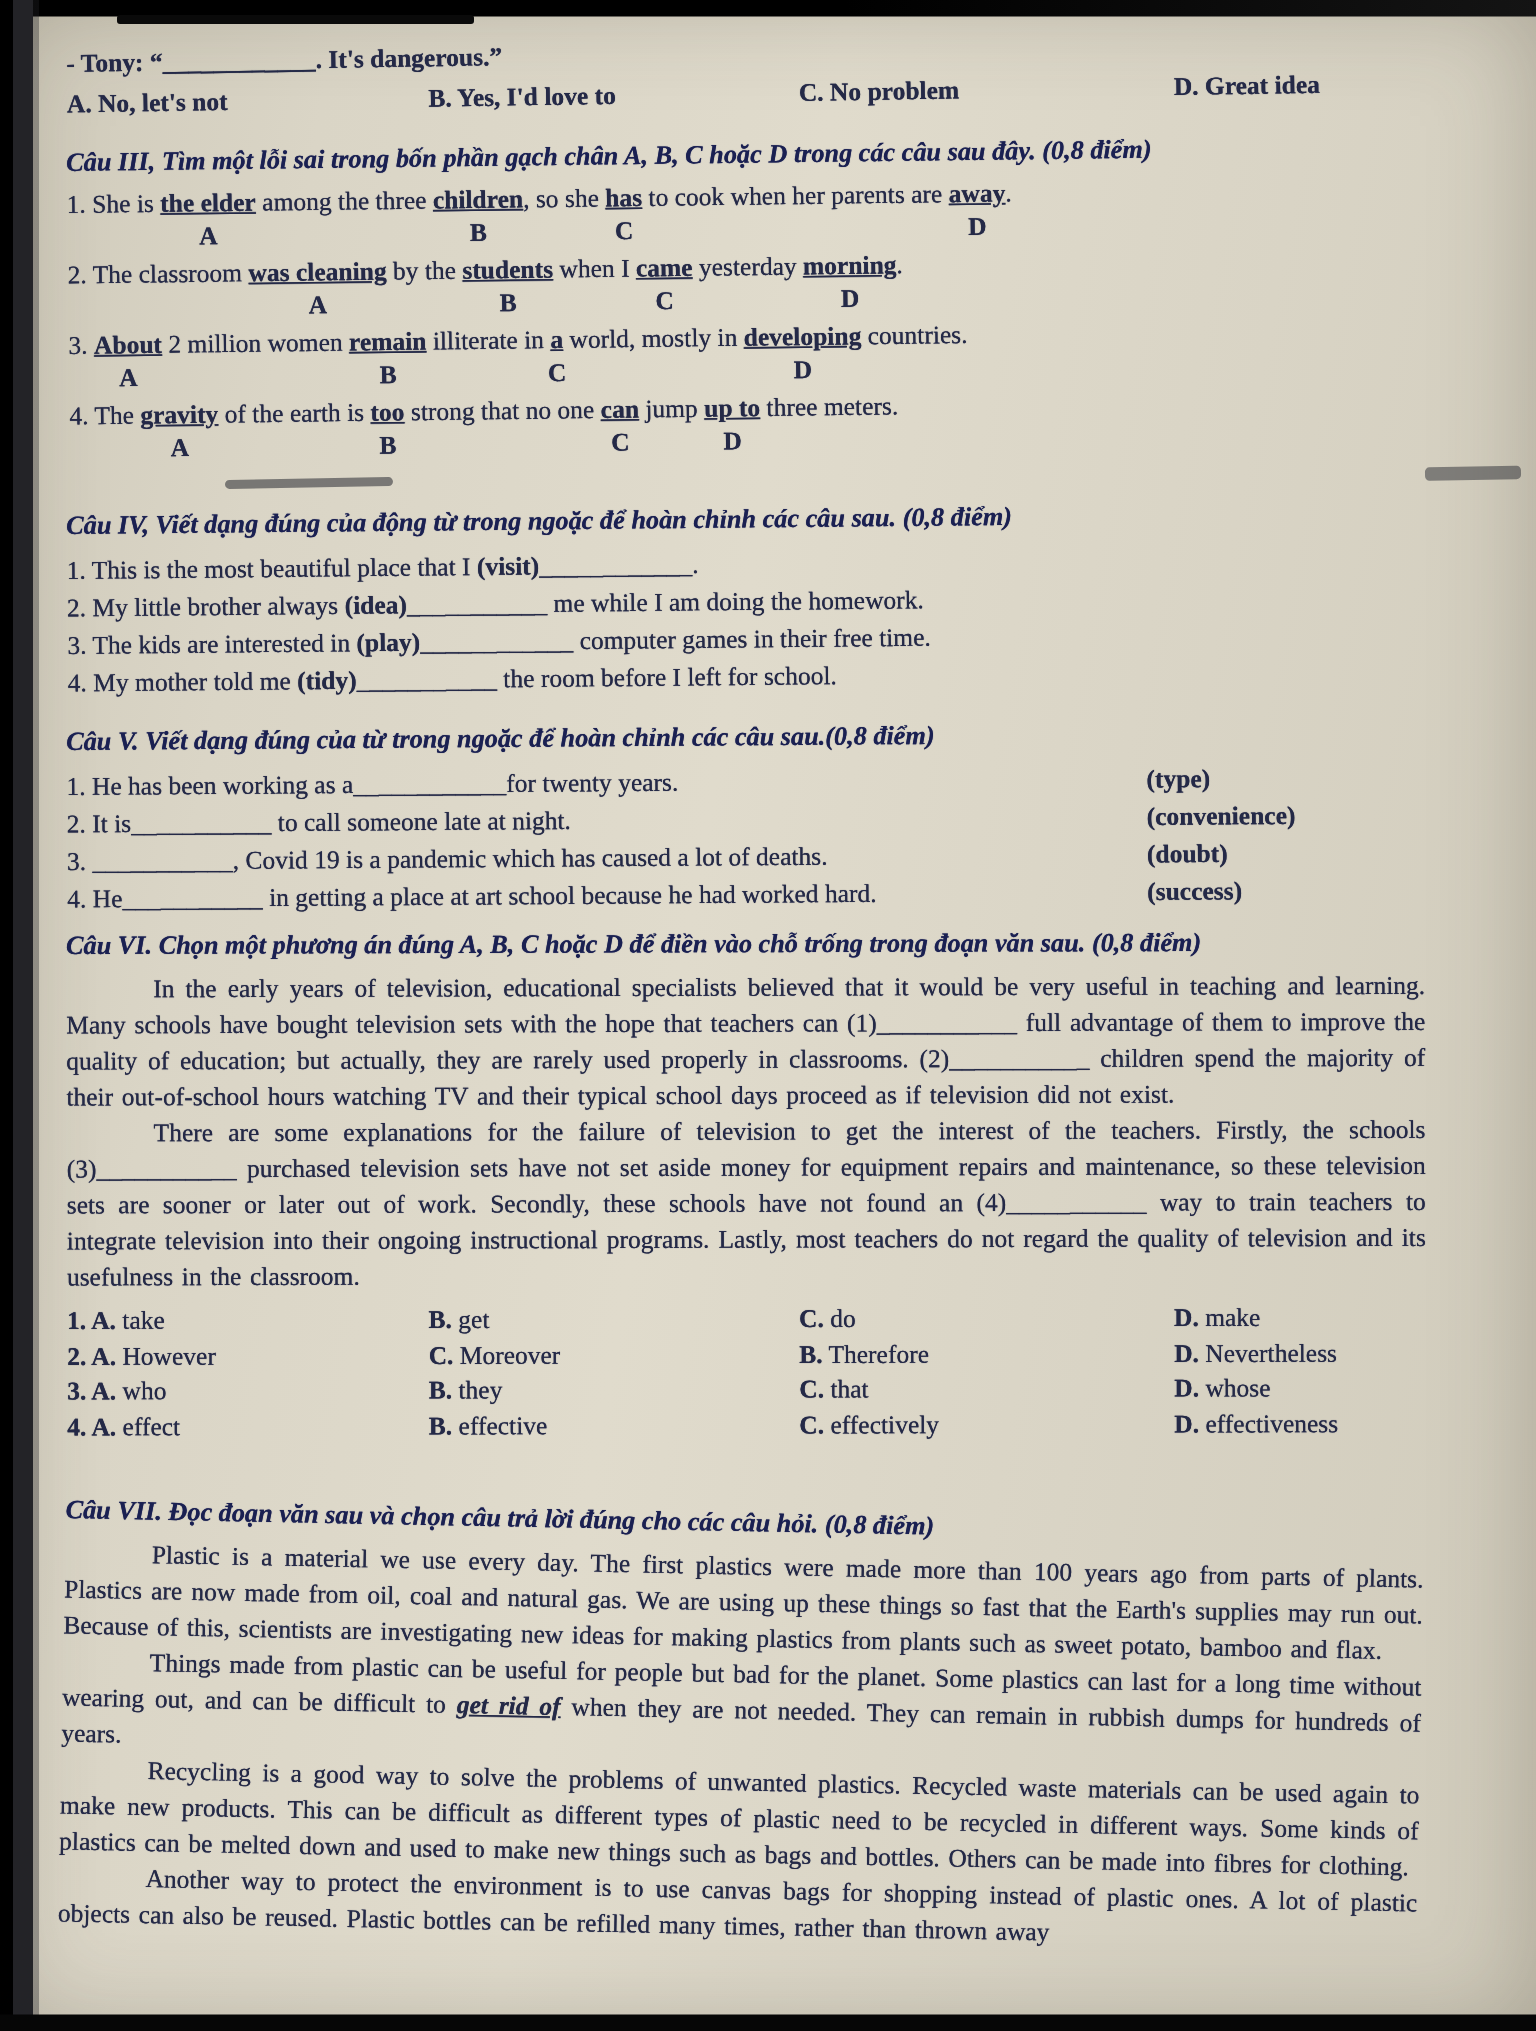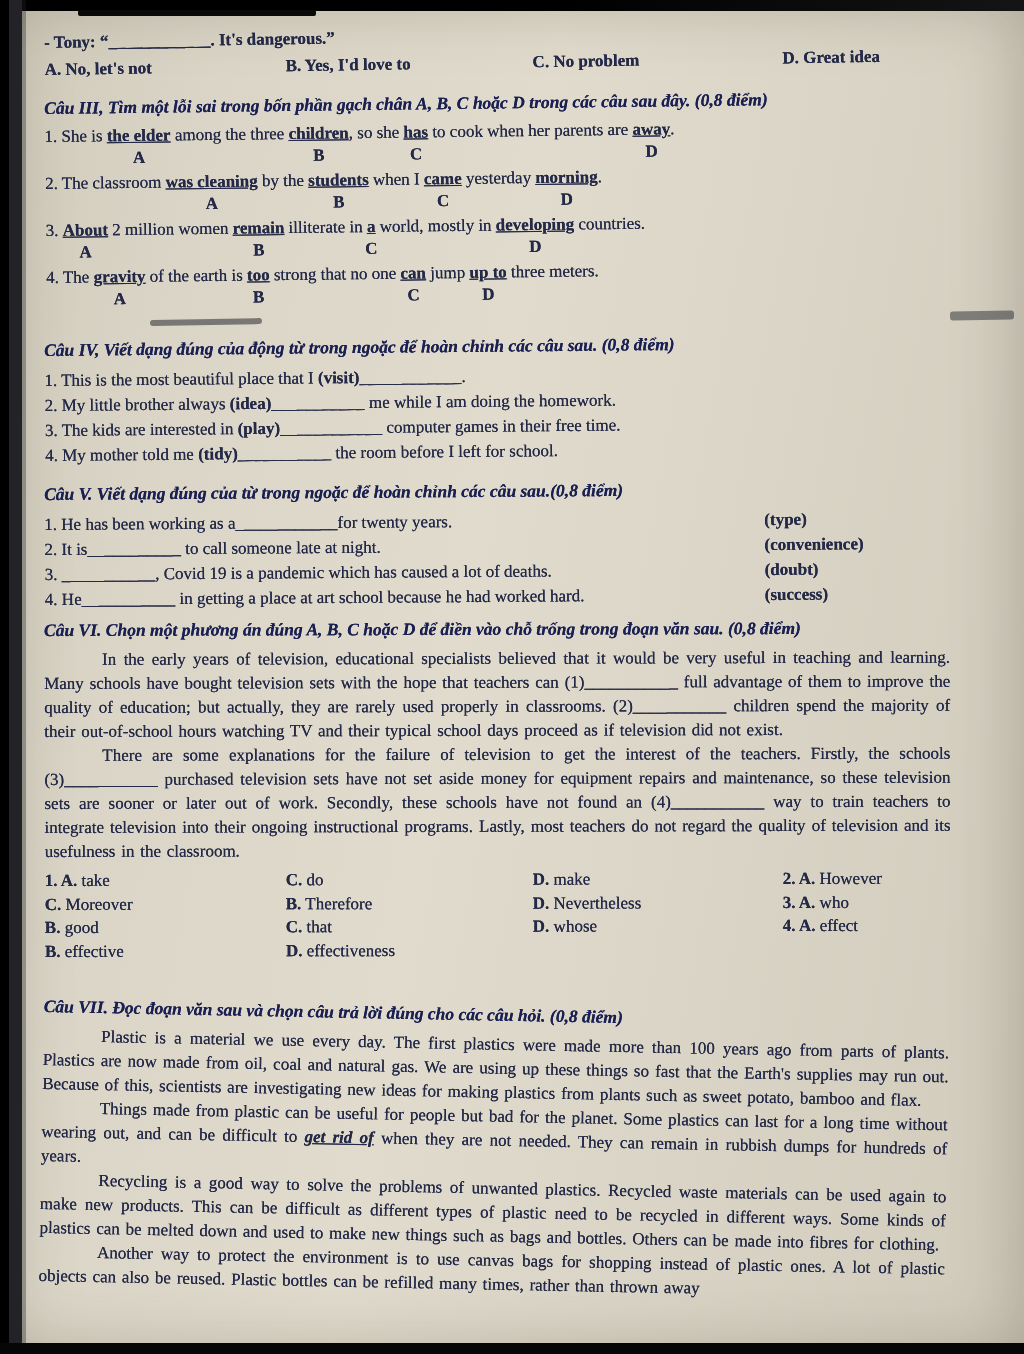--- a/index.html
+++ b/index.html
@@ -110,32 +110,34 @@
       <span class="hint">(success)</span>
     </div>
   </div>
 
   <div class="sec" id="sec-cau6">
     <div class="sec-header">Câu VI. Chọn một phương án đúng A, B, C hoặc D để điền vào chỗ trống trong đoạn văn sau. (0,8 điểm)</div>
     <div class="para">In the early years of television, educational specialists believed that it would be very useful in teaching and learning. Many schools have bought television sets with the hope that teachers can (1)___________ full advantage of them to improve the quality of education; but actually, they are rarely used properly in classrooms. (2)___________ children spend the majority of their out-of-school hours watching TV and their typical school days proceed as if television did not exist.</div>
     <div class="para">There are some explanations for the failure of television to get the interest of the teachers. Firstly, the schools (3)___________ purchased television sets have not set aside money for equipment repairs and maintenance, so these television sets are sooner or later out of work. Secondly, these schools have not found an (4)___________ way to train teachers to integrate television into their ongoing instructional programs. Lastly, most teachers do not regard the quality of television and its usefulness in the classroom.</div>
     <div class="opts-grid cloze-opts">
       <span><b class="opt-k">1. A.</b> <span>take</span></span>
+      <span><b class="opt-k">B.</b> <span>get</span></span>
       <span><b class="opt-k">C.</b> <span>do</span></span>
       <span><b class="opt-k">D.</b> <span>make</span></span>
       <span><b class="opt-k">2. A.</b> <span>However</span></span>
       <span><b class="opt-k">C.</b> <span>Moreover</span></span>
       <span><b class="opt-k">B.</b> <span>Therefore</span></span>
       <span><b class="opt-k">D.</b> <span>Nevertheless</span></span>
       <span><b class="opt-k">3. A.</b> <span>who</span></span>
-      <span><b class="opt-k">B.</b> <span>good</span></span>
+      <span><b class="opt-k">B.</b> <span>they</span></span>
       <span><b class="opt-k">C.</b> <span>that</span></span>
       <span><b class="opt-k">D.</b> <span>whose</span></span>
       <span><b class="opt-k">4. A.</b> <span>effect</span></span>
       <span><b class="opt-k">B.</b> <span>effective</span></span>
+      <span><b class="opt-k">C.</b> <span>effectively</span></span>
       <span><b class="opt-k">D.</b> <span>effectiveness</span></span>
     </div>
   </div>
 
   <div class="sec" id="sec-cau7">
     <div class="sec-header">Câu VII. Đọc đoạn văn sau và chọn câu trả lời đúng cho các câu hỏi. (0,8 điểm)</div>
     <div class="para"><span>Plastic is a material we use every day. The first plastics were made more than 100 years ago from parts of plants. Plastics are now made from oil, coal and natural gas. We are using up these things so fast that the Earth's supplies may run out. Because of this, scientists are investigating new ideas for making plastics from plants such as sweet potato, bamboo and flax.</span></div>
     <div class="para"><span>Things made from plastic can be useful for people but bad for the planet. Some plastics can last for a long time without wearing out, and can be difficult to </span><span class="uw bw iw">get rid of</span><span> when they are not needed. They can remain in rubbish dumps for hundreds of years.</span></div>
     <div class="para"><span>Recycling is a good way to solve the problems of unwanted plastics. Recycled waste materials can be used again to make new products. This can be difficult as different types of plastic need to be recycled in different ways. Some kinds of plastics can be melted down and used to make new things such as bags and bottles. Others can be made into fibres for clothing.</span></div>
     <div class="para"><span>Another way to protect the environment is to use canvas bags for shopping instead of plastic ones. A lot of plastic objects can also be reused. Plastic bottles can be refilled many times, rather than thrown away</span></div>

